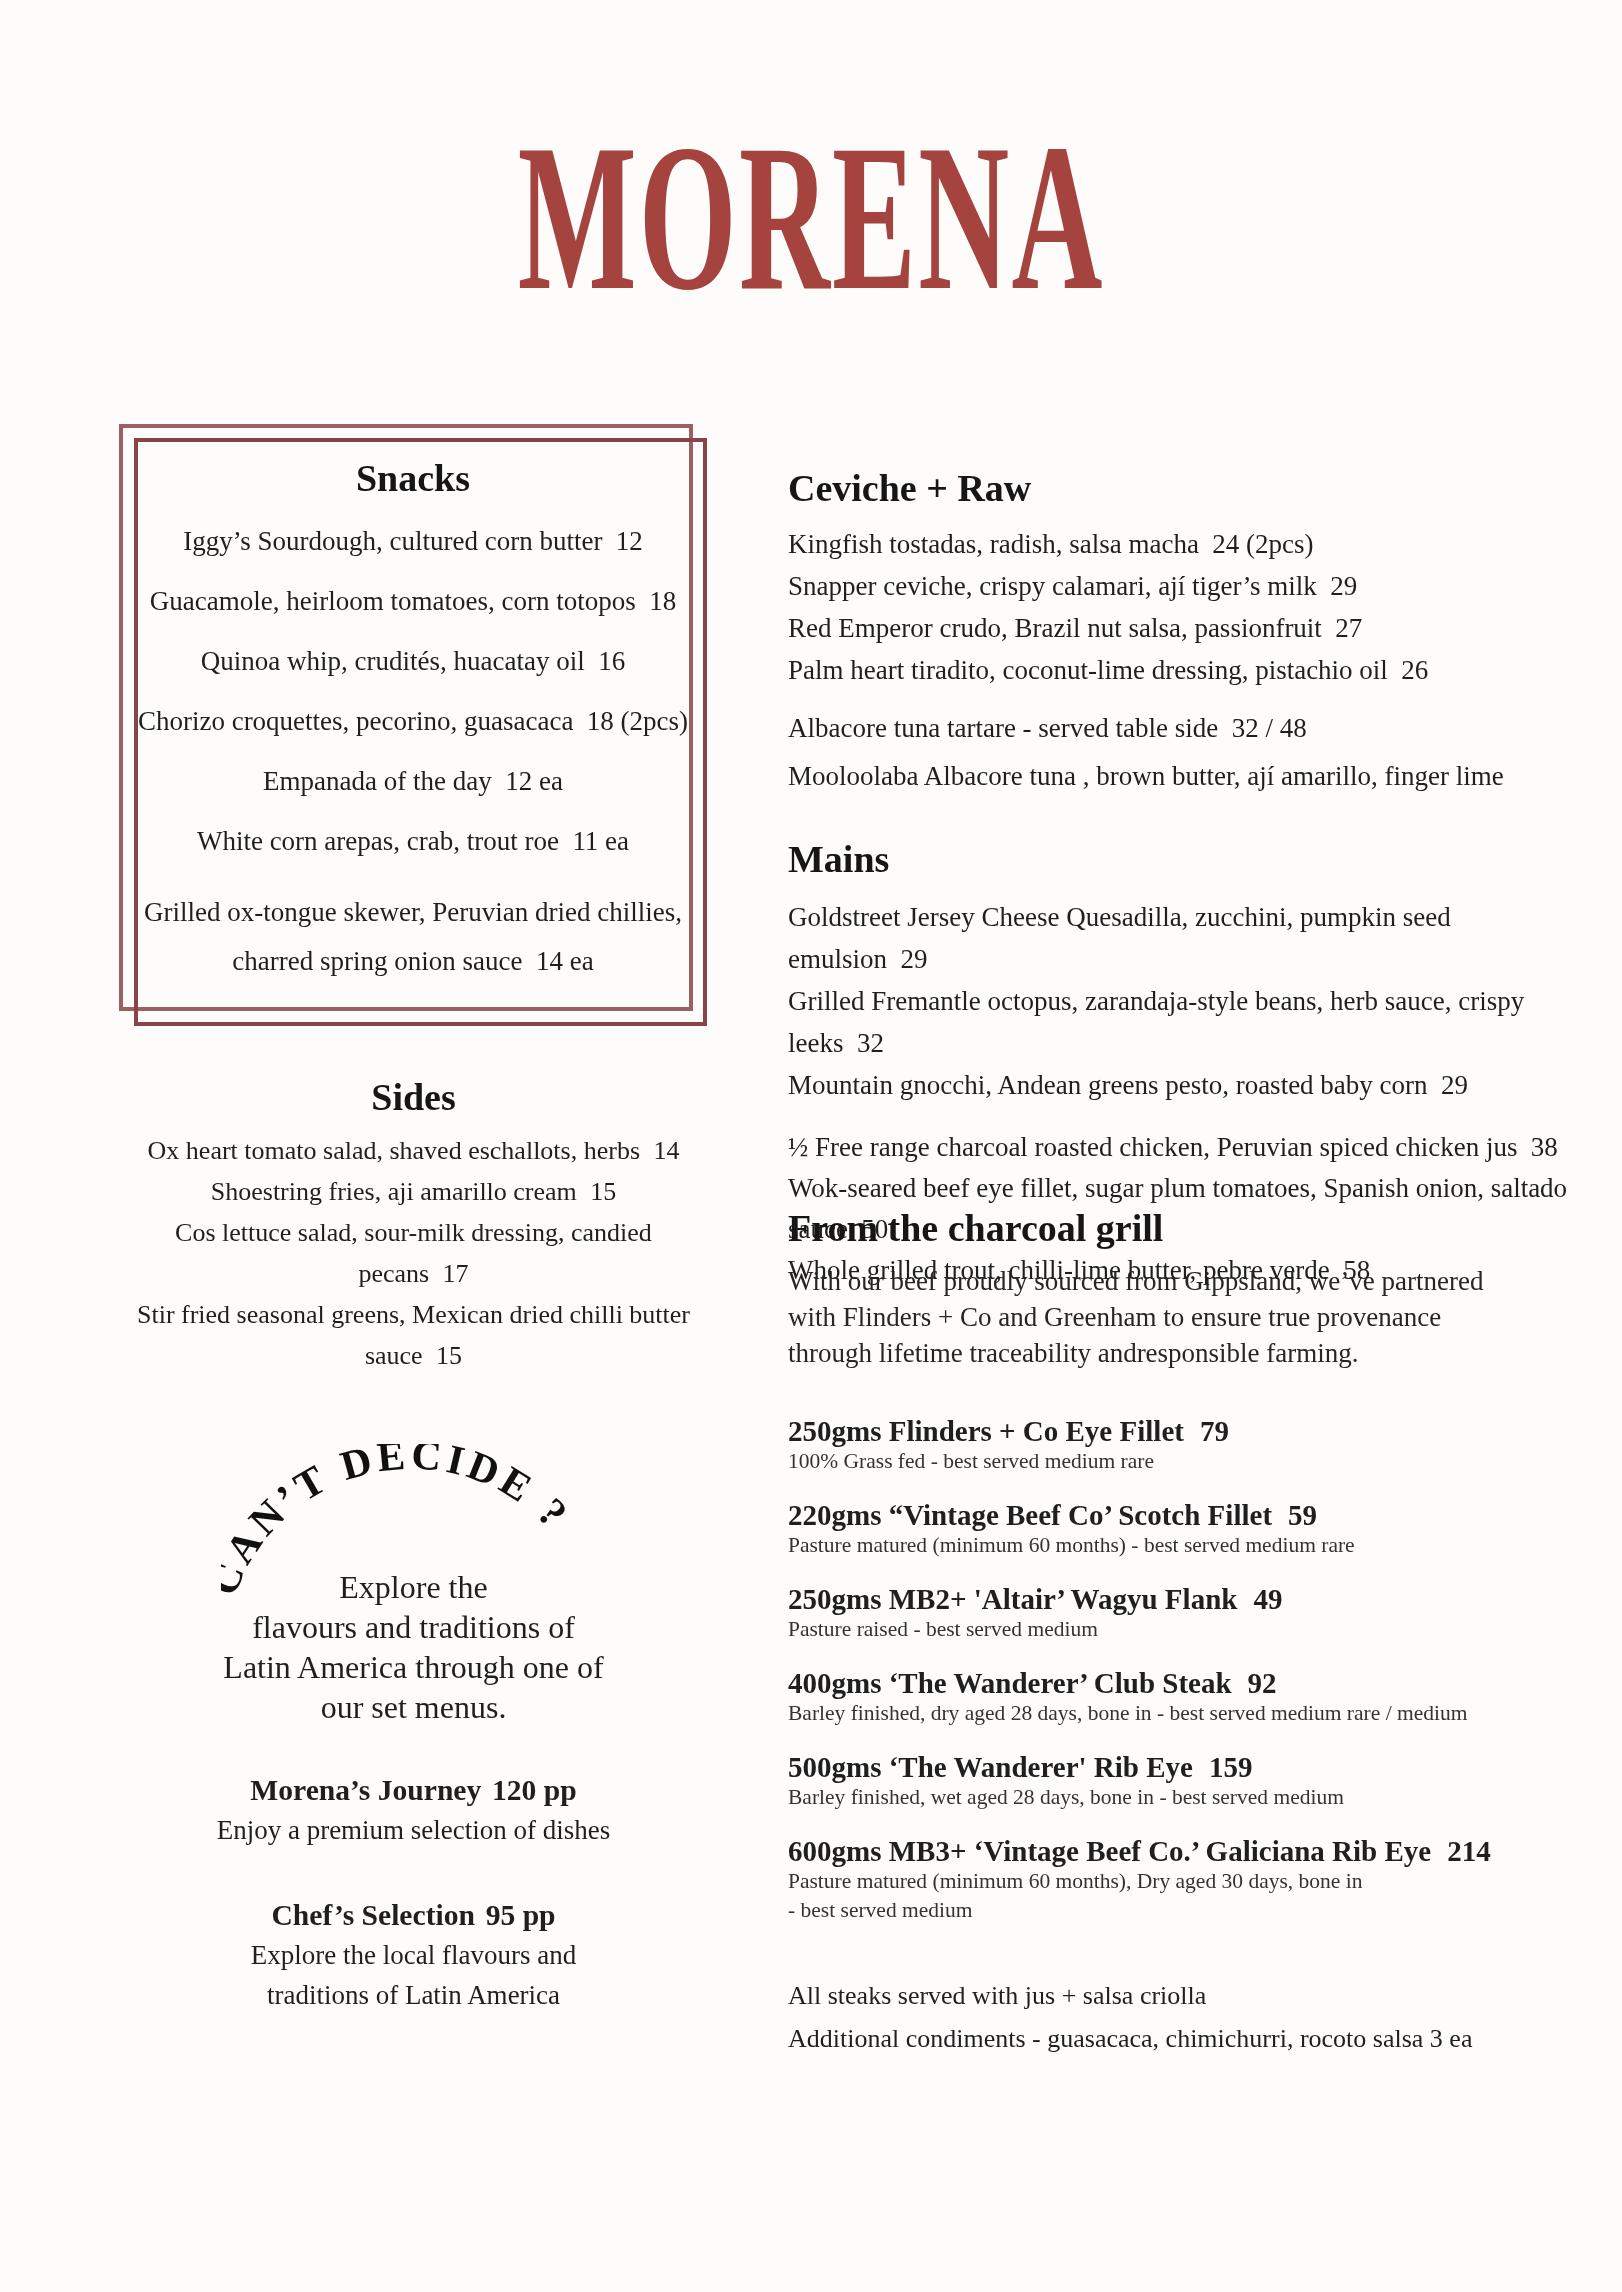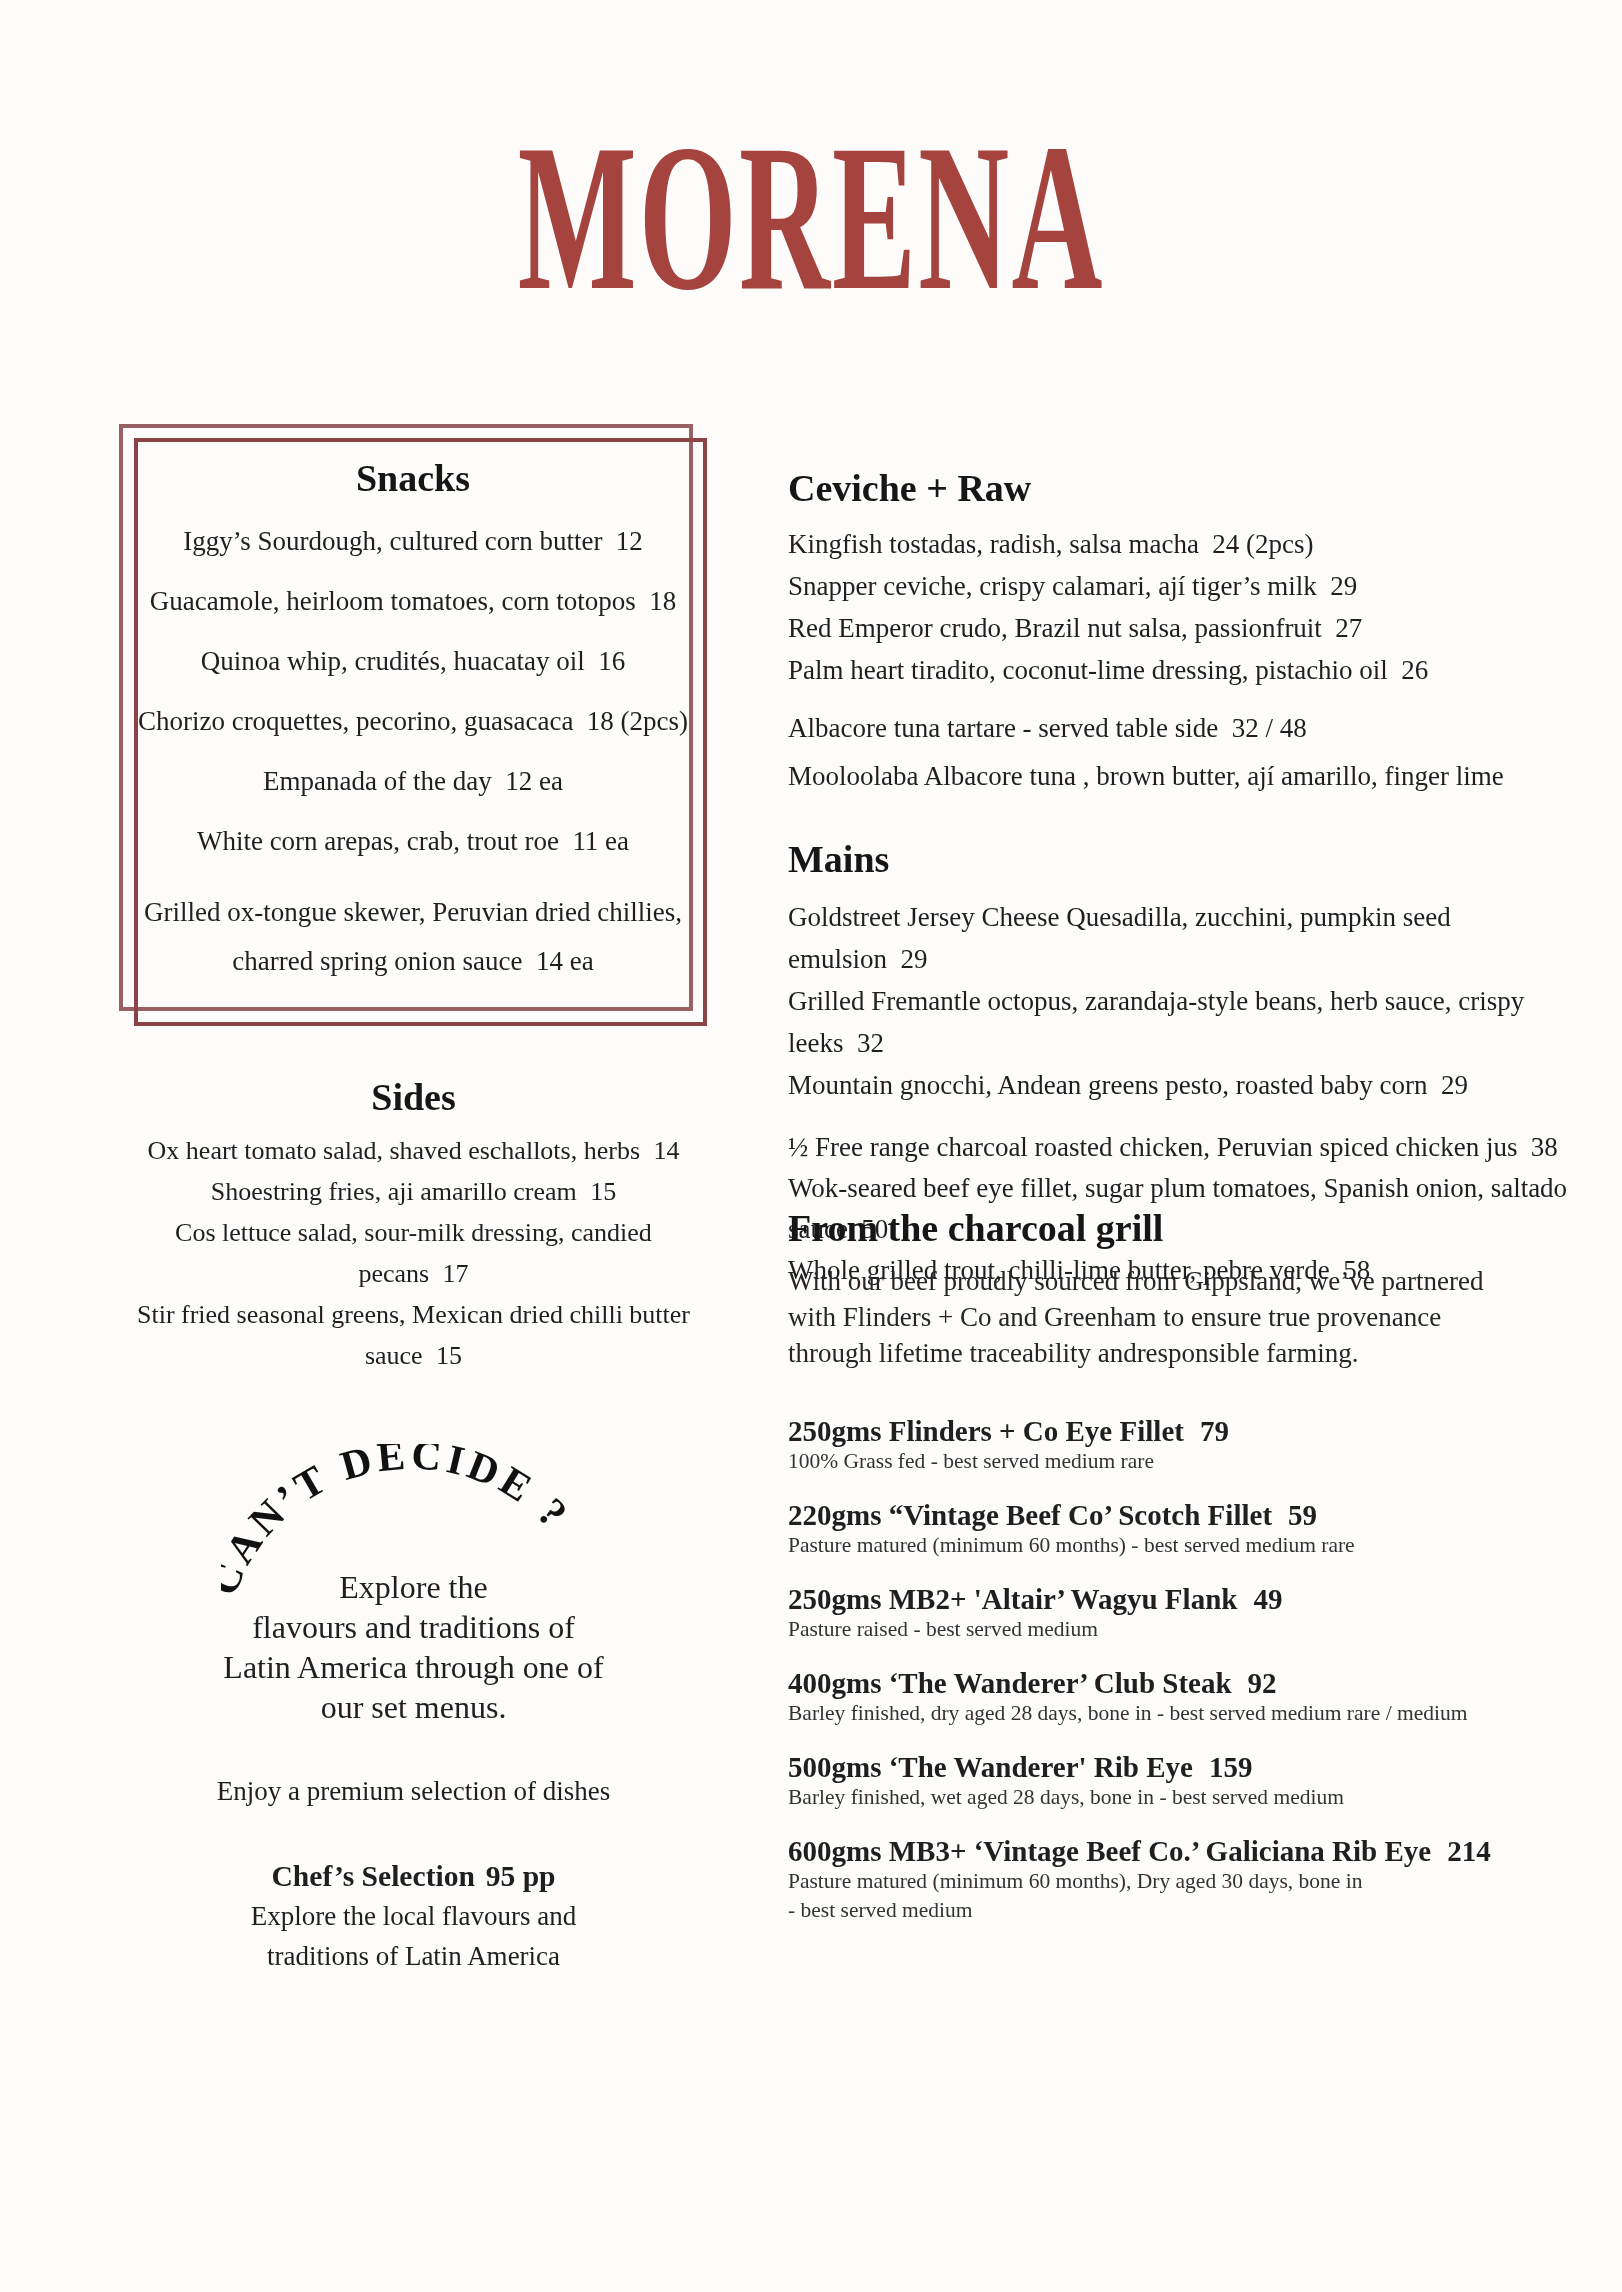--- a/index.html
+++ b/index.html
@@ -150,40 +150,45 @@
       <div class="steak-name"><span>500gms ‘The Wanderer' Rib Eye</span><span class="price">159</span></div>
       <div class="steak-desc">Barley finished, wet aged 28 days, bone in - best served medium</div>
     </div>
     <div class="steak-entry">
       <div class="steak-name"><span>600gms MB3+ ‘Vintage Beef Co.’ Galiciana Rib Eye</span><span class="price">214</span></div>
       <div class="steak-desc">Pasture matured (minimum 60 months), Dry aged 30 days, bone in
 - best served medium</div>
     </div>
   </div>
 
+  <div class="rcol notes">
+    <div class="note-line">All steaks served with jus + salsa criolla</div>
+    <div class="note-line">Additional condiments - guasacaca, chimichurri, rocoto salsa 3 ea</div>
+  </div>
 
   <div class="arc-wrap">
     <svg viewBox="0 0 420 195">
       <defs>
         <path id="arcPath" d="M 12 172 A 208 208 0 0 1 408 172" fill="none"></path>
       </defs>
       <text>
         <textPath href="#arcPath" startOffset="0">CAN’T DECIDE ?</textPath>
       </text>
     </svg>
   </div>
   <div class="decide-lines">
     <div>Explore the</div>
     <div>flavours and traditions of</div>
     <div>Latin America through one of</div>
     <div>our set menus.</div>
   </div>
 
   <div class="set-menus">
     <div class="set-entry">
+      <div class="set-name"><span>Morena’s Journey</span><span class="price">120 pp</span></div>
       <div class="set-desc">
         <div>Enjoy a premium selection of dishes</div>
       </div>
     </div>
     <div class="set-entry">
       <div class="set-name"><span>Chef’s Selection</span><span class="price">95 pp</span></div>
       <div class="set-desc">
         <div>Explore the local flavours and</div>
         <div>traditions of Latin America</div>
       </div>

